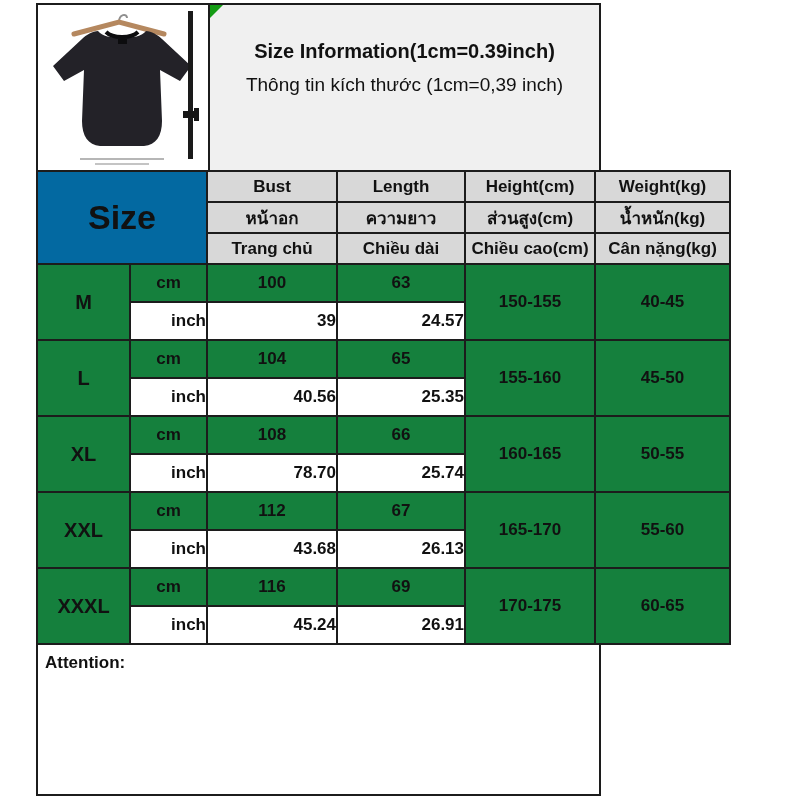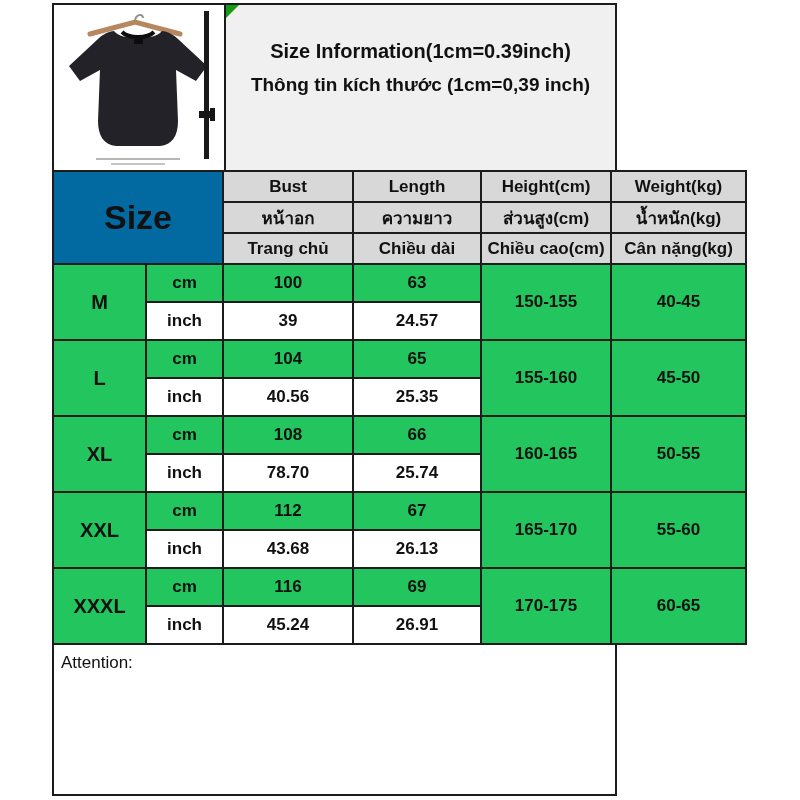--- a/index.html
+++ b/index.html
@@ -1,45 +1,45 @@
 <!DOCTYPE html>
 <html><head>
 <meta charset="utf-8">
 <style>
   html,body { margin:0; padding:0; background:#ffffff; }
   body { width:800px; height:800px; overflow:hidden; font-family:"Liberation Sans", sans-serif; color:#111; }
-  .sheet { position:absolute; left:52px; top:3px; width:565px; }
+  .sheet { position:absolute; left:36px; top:3px; width:565px; }
 
   
   .top { display:flex; border:2px solid #1c1c1c; height:169px; box-sizing:border-box; background:#fff; }
   .product-box { width:170px; min-width:170px; border-right:2px solid #1c1c1c; position:relative; background:#ffffff; }
   .title-box { flex:1; background:#f0f0f0; position:relative; text-align:center; padding-top:30px; box-sizing:border-box; }
   .corner-marker { position:absolute; top:0; left:0; width:0; height:0;
       border-top:13px solid #149c14; border-right:13px solid transparent; }
   .t-en { font-size:20px; font-weight:bold; line-height:33px; }
   .t-th { font-size:19px; font-weight:bold; line-height:33px; }
-  .t-vi { font-size:19px; font-weight:bold; line-height:33px; }
+  .t-vi { font-size:19px; font-weight:normal; line-height:33px; }
 
   
   table { border-collapse:collapse; table-layout:fixed; width:693px; margin-top:-2px; }
   td { border:2px solid #1c1c1c; text-align:center; vertical-align:middle; padding:0;
        font-weight:bold; font-size:17px; background:#ffffff; }
   tr.h  { height:31px; }
   tr.d  { height:38px; }
   td.hd   { background:#d8d8d8; }
   td.c-size { background:#0369a1; font-size:34px; font-weight:bold; }
   td.c-sz   { background:#d8d8d8; font-size:20px; }
-  tr.r-cm td { background:#22c55e; }
-  tr.r-inch td { background:#ffffff; }
+  tr.r-cm td { background:#15803d; }
+  tr.r-inch td { background:#ffffff;text-align:right; }
   td.c-merge { background:#efefef; }
 
   
   .attention { border:2px solid #1c1c1c; margin-top:-2px; height:153px; box-sizing:border-box;
       padding:5px 7px; background:#fff; }
-  .attention div { font-size:17px; line-height:26px; font-weight:normal; }
+  .attention div { font-size:17px; line-height:26px; font-weight:bold; }
 </style>
 </head>
 <body>
 
 <div class="sheet">
 
   <div class="top">
     <div class="product-box">
       <svg width="166" height="165" viewBox="0 0 166 165">
 

